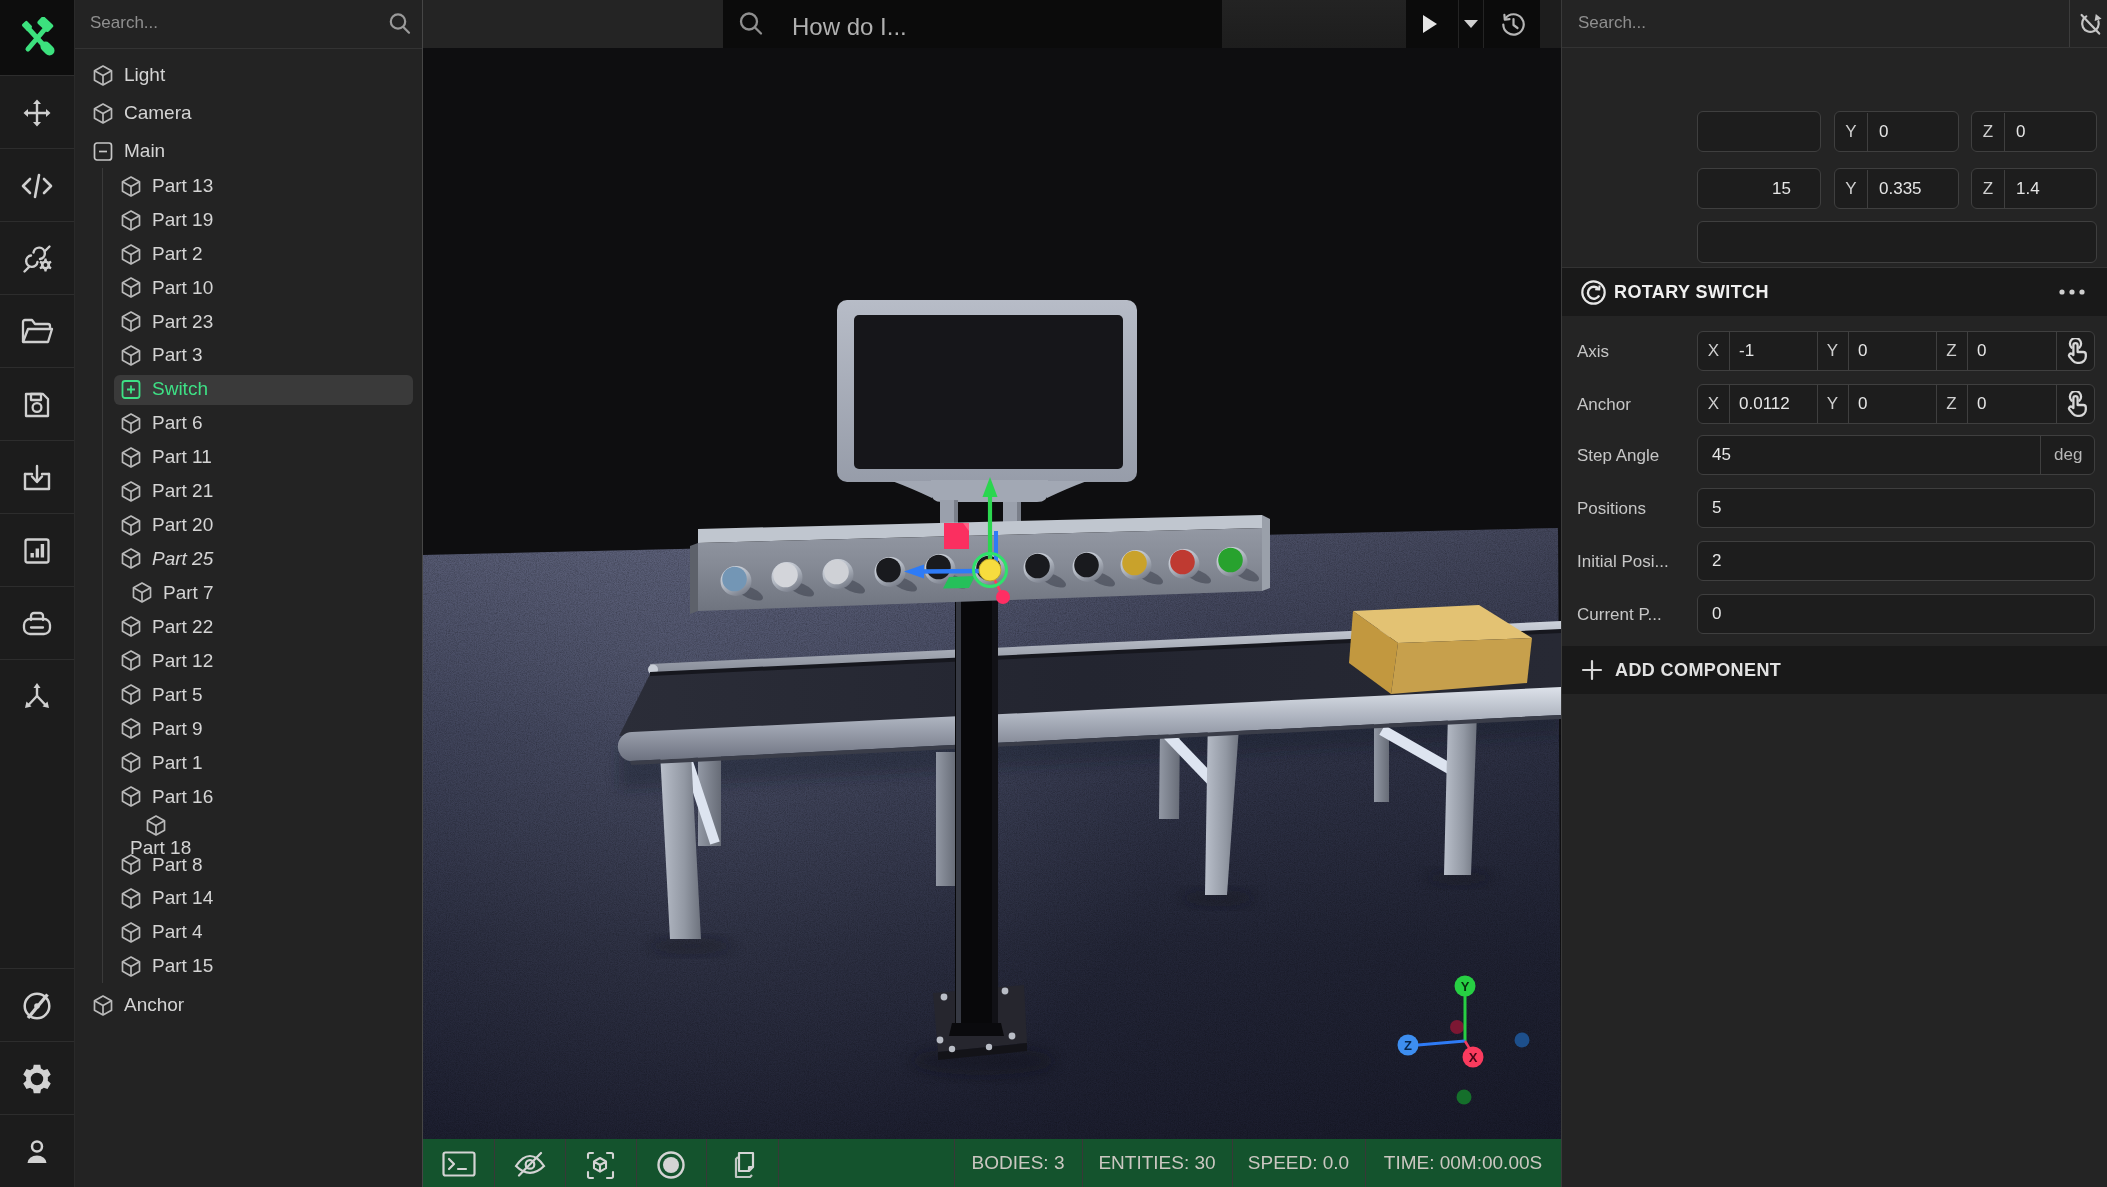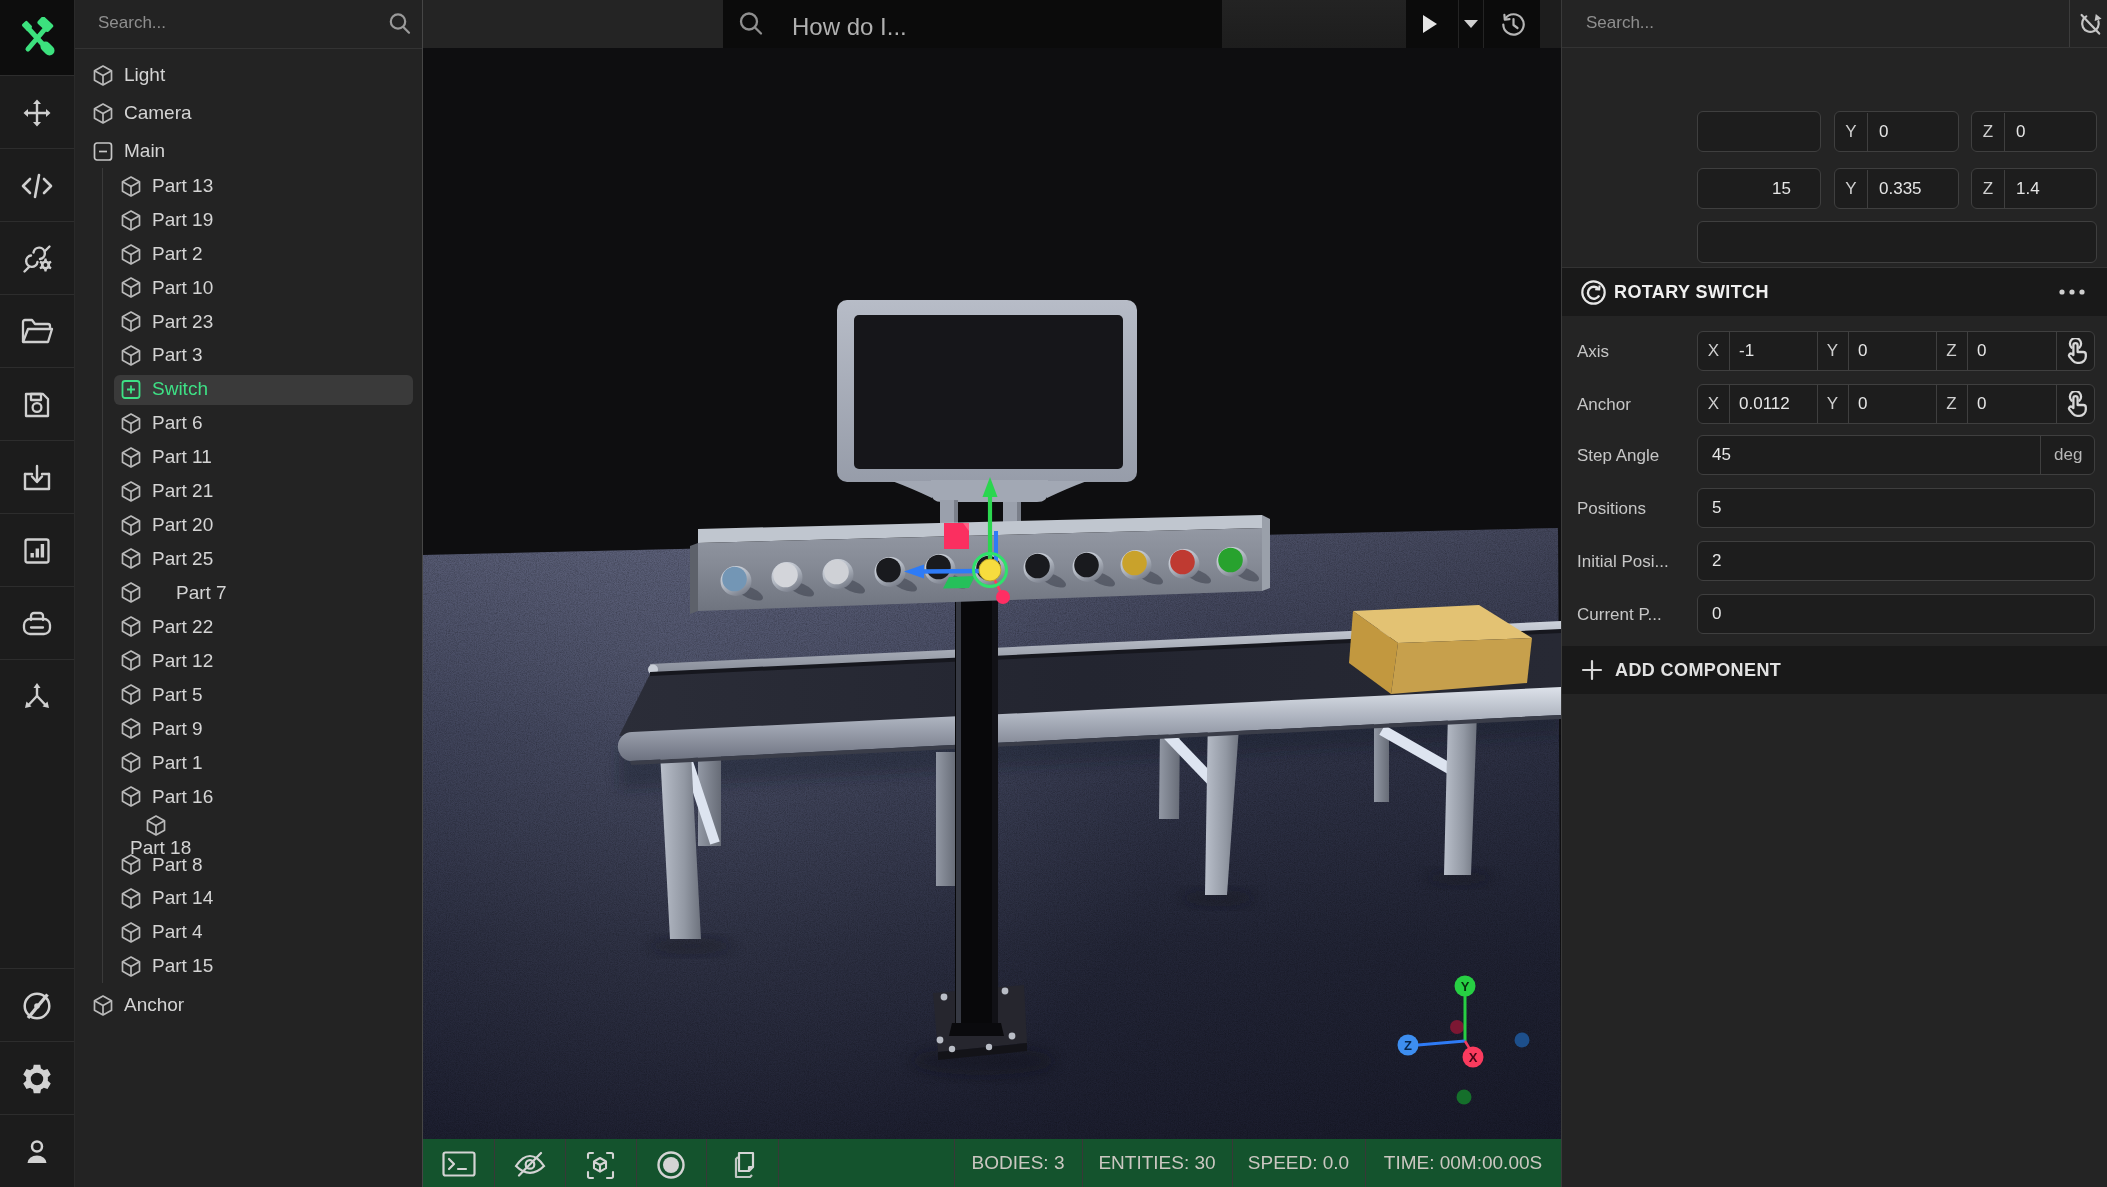--- a/index.html
+++ b/index.html
@@ -6,21 +6,21 @@
     font-family:"Liberation Sans", sans-serif;}
   .abs{position:absolute;}
   #page{position:relative;width:2107px;height:1187px;overflow:hidden;background:#242424;color:#d4d4d4;}
   
   #toolbar{left:0;top:0;width:75px;height:1187px;background:#1c1c1c;border-right:1px solid #2a2a2a;box-sizing:border-box;}
   .tcell{position:absolute;left:0;width:74px;height:73px;border-top:1px solid #2d2d2d;}
   .ticon{position:absolute;left:50%;top:50%;transform:translate(-50%,-50%);}
   
   #tree{left:75px;top:0;width:348px;height:1187px;background:#232323;border-right:1px solid #464646;box-sizing:border-box;}
   #treesearch{position:absolute;left:0;top:0;width:347px;height:48px;border-bottom:1px solid #333;}
-  .srchtxt{position:absolute;left:15px;top:13px;font-size:17px;color:#8f8f8f;margin-left:8px;}
+  .srchtxt{position:absolute;left:15px;top:13px;font-size:17px;color:#8f8f8f;}
   .trow{position:absolute;height:34px;display:flex;align-items:center;font-size:19px;color:#d4d4d4;white-space:nowrap;}
   .trow svg{flex:0 0 auto;}
   .tlabel{margin-left:10px;}
   #switchrow{position:absolute;left:39px;top:375px;width:299px;height:30px;background:#3a3a3a;border-radius:6px;}
   .treeline{position:absolute;left:27px;top:168px;width:1px;height:815px;background:#3a3a3a;}
   
   #vtop{left:423px;top:0;width:1138px;height:48px;background:#242424;}
   #scene{left:423px;top:48px;width:1138px;height:1091px;background:#0e0e10;}
   #vbottom{left:423px;top:1139px;width:1138px;height:48px;background:#14532d;}
   .vsep{position:absolute;top:0;width:1px;height:48px;background:#383838;}
@@ -249,27 +249,27 @@
           <use href="#cube"></use>
         </svg>
         <span class="tlabel">Part 21</span>
       </div>
     <div class="trow" style="left:45px;top:508px;">
         <svg width="22" height="23" viewBox="0 0 22 23">
           <use href="#cube"></use>
         </svg>
         <span class="tlabel">Part 20</span>
       </div>
-    <div class="trow" style="left:45px;top:541.5px;">
+    <div class="trow" style="left:45px;top:541.5px;font-style:italic;">
         <svg width="22" height="23" viewBox="0 0 22 23">
           <use href="#cube"></use>
         </svg>
         <span class="tlabel">Part 25</span>
       </div>
-    <div class="trow" style="left:45px;top:575.5px;gap:24px;">
+    <div class="trow" style="left:56px;top:575.5px;">
         <svg width="22" height="23" viewBox="0 0 22 23">
           <use href="#cube"></use>
         </svg>
         <span class="tlabel">Part 7</span>
       </div>
     <div class="trow" style="left:45px;top:609.5px;">
         <svg width="22" height="23" viewBox="0 0 22 23">
           <use href="#cube"></use>
         </svg>
         <span class="tlabel">Part 22</span>

